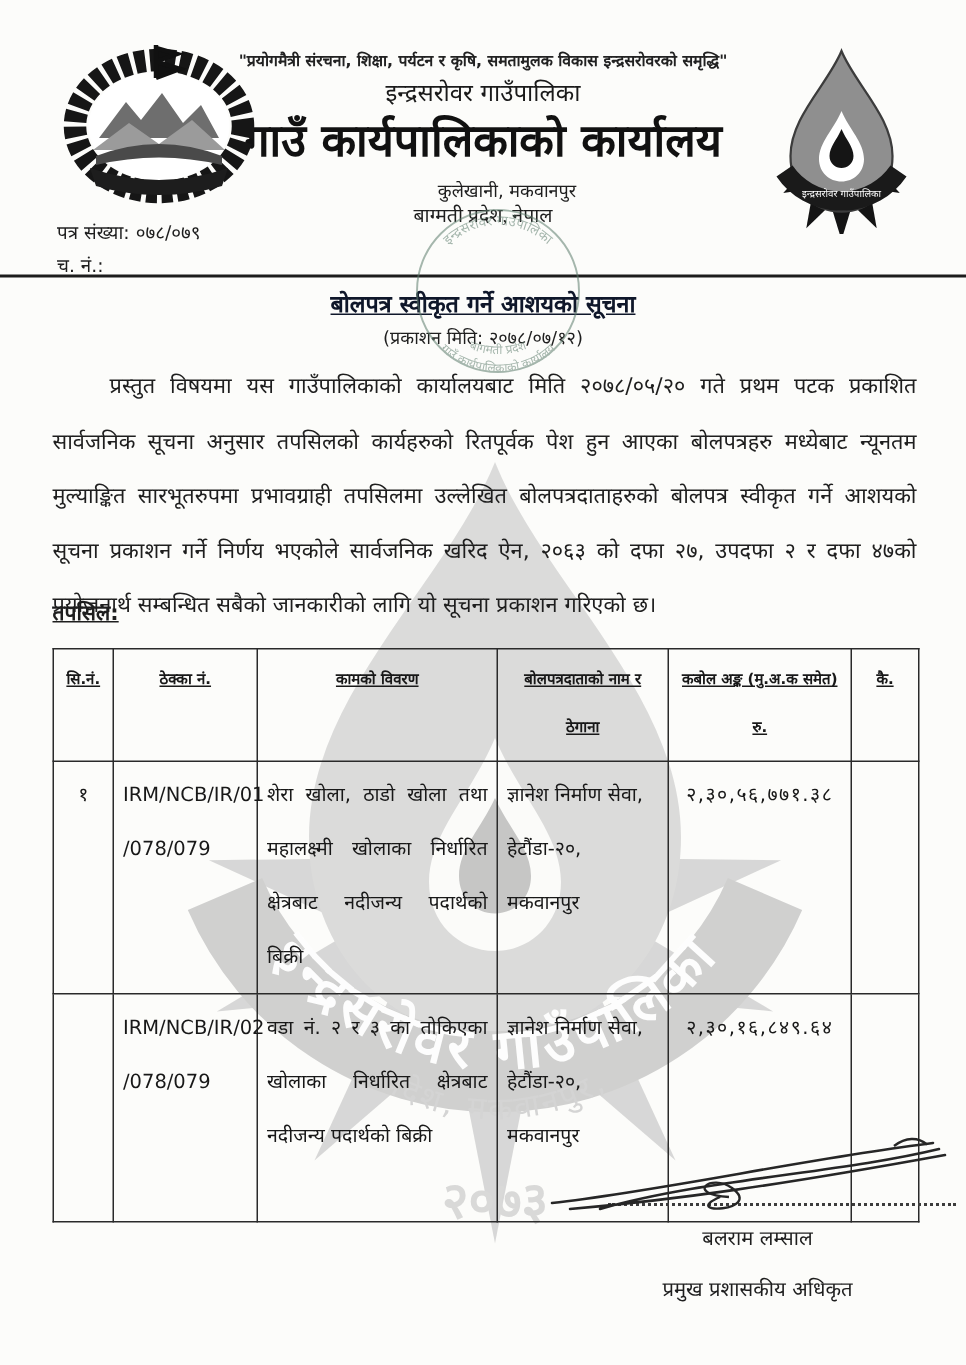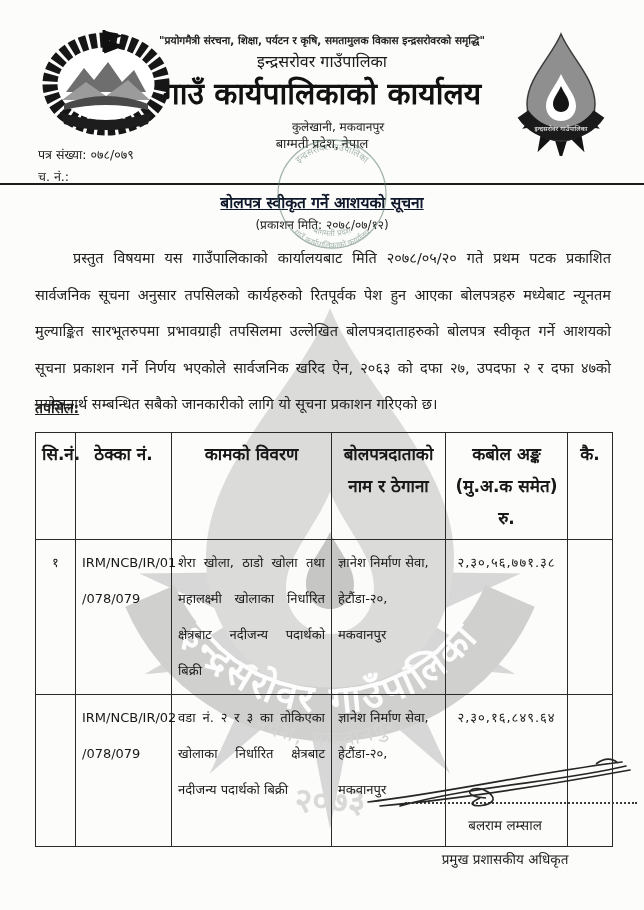--- a/index.html
+++ b/index.html
@@ -23,21 +23,21 @@
   .title{left:0;top:191px;width:100%;text-align:center;font-size:15.5px;font-weight:bold;
          text-decoration:underline;color:#0f172a;z-index:3;}
   .subtitle{left:0;top:216px;width:100%;text-align:center;font-size:12px;z-index:3;}
   .bodytext{left:35px;top:240px;width:576px;font-size:14.5px;line-height:36.5px;
             text-align:justify;text-indent:38px;z-index:2;}
   .tapasil{left:35px;top:398px;font-size:14px;font-weight:bold;text-decoration:underline;z-index:2;}
   
   .dtable{position:absolute;left:35px;top:432px;width:577px;border-collapse:collapse;
           table-layout:fixed;z-index:2;background:transparent;font-size:13px;color:#181818;}
   .dtable th,.dtable td{border:1.6px solid #2a2a2a;vertical-align:top;padding:5px 6px;background:transparent;}
-  .dtable th{font-weight:bold;text-align:center;line-height:32px;font-size:17px;vertical-align:top;}
+  .dtable th{font-weight:bold;text-align:center;line-height:32px;font-size:10px;vertical-align:top;text-decoration:underline;}
   .dtable td{line-height:36px;}
   .dtable .c-sn{text-align:center;}
   .dtable .c-desc{text-align:justify;}
   .dtable .c-amt{text-align:center;letter-spacing:1px;}
   .dtable .hrow{height:62px;}
   .dtable .r1{height:132px;}
   .dtable .r2{height:152px;margin-top:12px;}
   
   .sig-svg{left:360px;top:756px;z-index:4;}
   .dotline{left:405px;top:778px;width:232px;height:24px;border-bottom:2.5px dotted #3c3c3c;z-index:3;}

